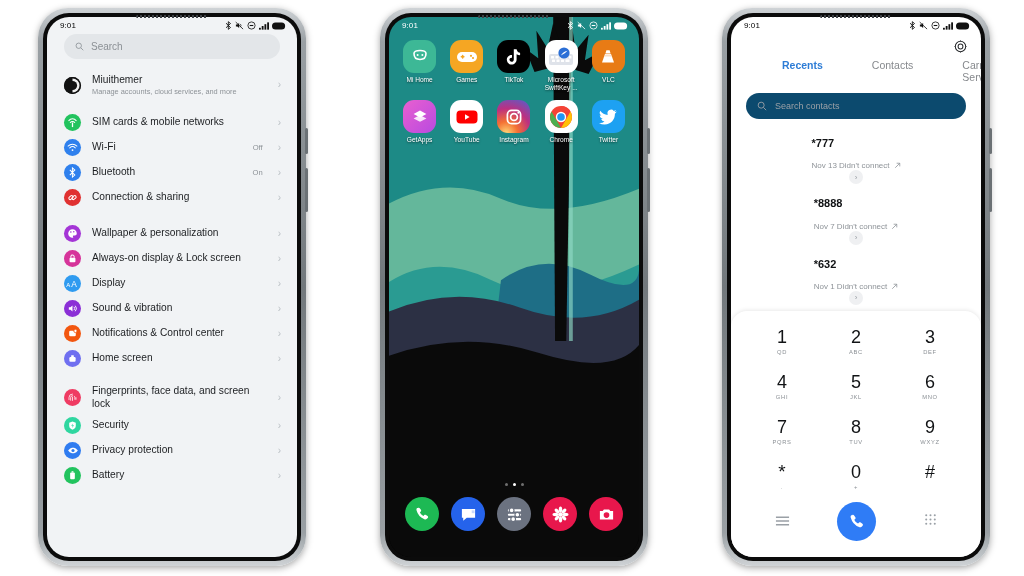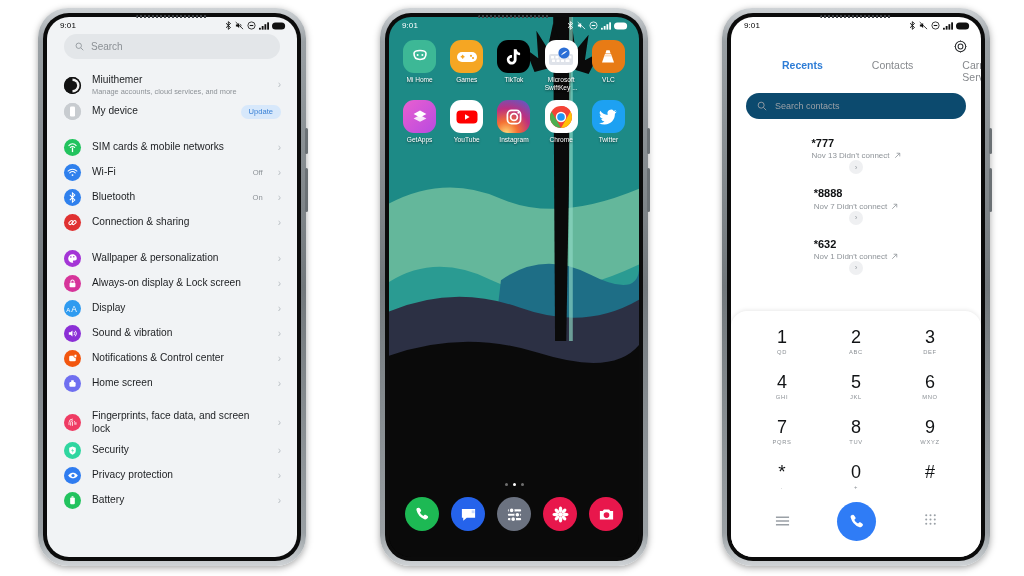--- a/index.html
+++ b/index.html
@@ -148,21 +148,21 @@
     font-size: 8px; color: #9aa0a6; padding: 3px 15px 7px 15px;
     display: flex; align-items: center; gap: 4px;
   }
   .call-row {
     padding: 6px 15px; display: flex; align-items: center;
     justify-content: flex-start; min-height: 34px; flex-direction: column;
   }
   .call-num { font-size: 11px; font-weight: bold; color: #101214; line-height: 1.3; }
   .call-meta {
     font-size: 8px; color: #8e9398; display: flex;
-    align-items: center; gap: 4px; margin-top: 1px;
+    align-items: center; gap: 4px; margin-top: 11px;
   }
   .call-chev {
     width: 14px; height: 14px; border-radius: 50%; background: #eff0f2;
     display: flex; align-items: center; justify-content: center;
     color: #9aa0a6; font-size: 8px;
   }
   .keypad {
     margin-top: auto; background: #fff;
     border-radius: 16px 16px 0 0;
     box-shadow: 0 -1px 4px rgba(0,0,0,.09);
@@ -243,32 +243,20 @@
                       <circle cx="8.5" cy="8.5" r="8.5" fill="#111"></circle>
                       <path d="M8.5 1.5a7 7 0 0 1 7 7 7 7 0 0 1-7 7z" fill="#fff" opacity=".93"></path>
                       <circle cx="8.5" cy="8.5" r="4.6" fill="#111"></circle>
                     </svg>
                 </div>
                 <div class="s-txt">
                   <div class="s-label">Miuithemer</div>
                   <div class="s-sub">Manage accounts, cloud services, and more</div>
                 </div>
                 <span class="chev">›</span>
-              </div>
-              <div class="s-row">
-                <div class="s-ico" style="background:#c8ccd0">
-                  <svg width="17" height="17" viewBox="0 0 17 17">
-                      <circle cx="8.5" cy="8.5" r="8.5" fill="#c8ccd0"></circle>
-                      <rect x="6" y="3.6" width="5" height="9.8" rx="1.2" fill="#fff"></rect>
-                    </svg>
-                </div>
-                <div class="s-txt">
-                  <div class="s-label">My device</div>
-                </div>
-                <span class="pill">Update</span>
               </div>
             </div>
 
             <div class="s-group">
               <div class="s-row">
                 <div class="s-ico" style="background:#22c35e">
                   <svg width="11" height="11" viewBox="0 0 12 12">
                       <path d="M2 4a5 5 0 0 1 8 0M3.6 6a3 3 0 0 1 4.8 0" fill="none" stroke="#fff" stroke-width="1.1" stroke-linecap="round"></path>
                       <rect x="5.3" y="6" width="1.4" height="5" fill="#fff"></rect>
                     </svg>

